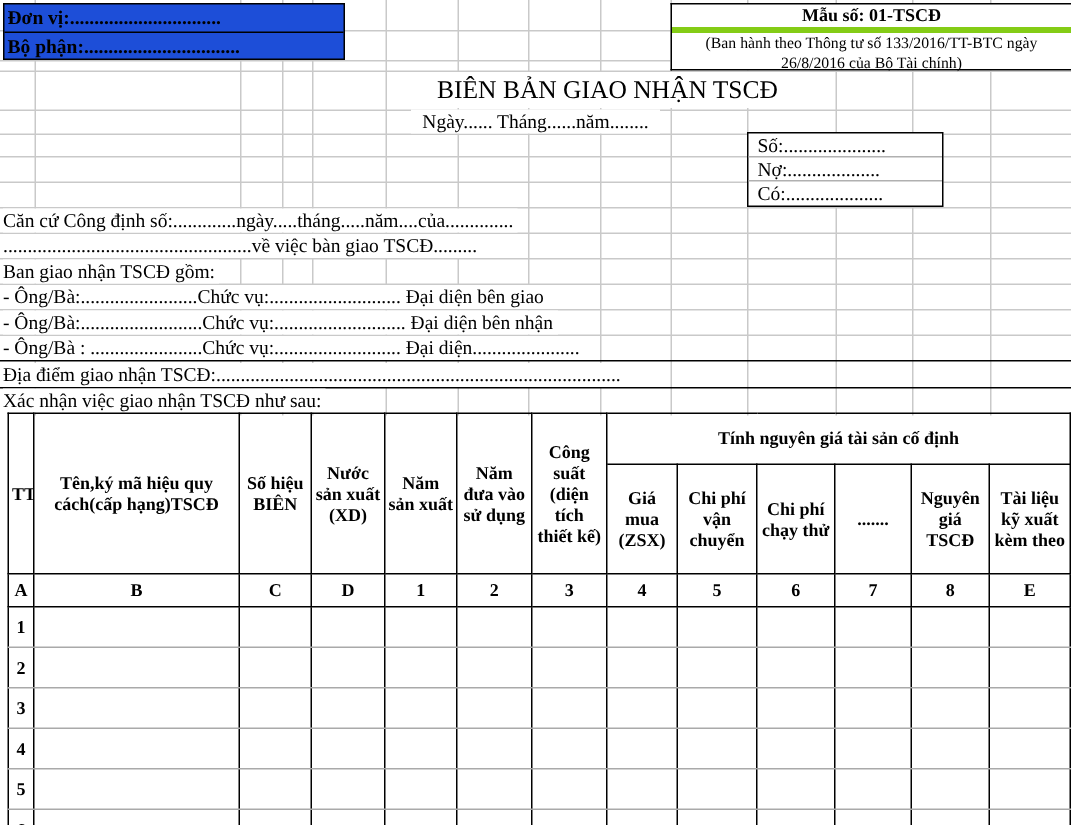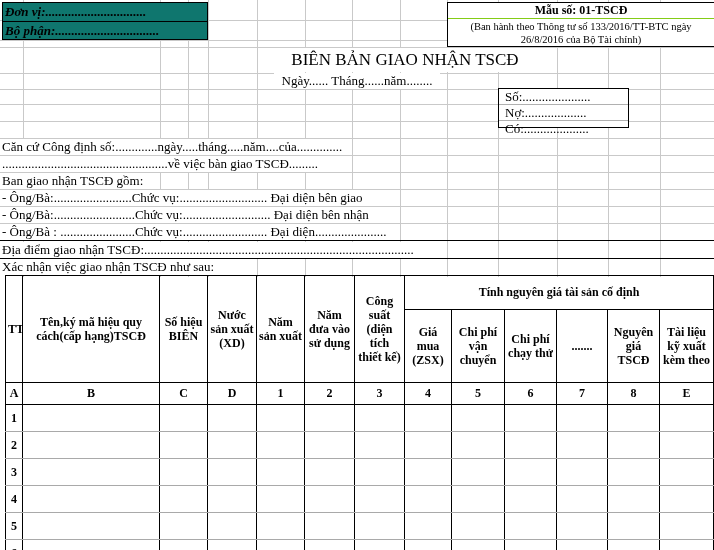--- a/index.html
+++ b/index.html
@@ -12,37 +12,37 @@
   .hgrid{position:absolute;left:0;width:714px;height:1px;background:#c9c9c9;}
   .hline{position:absolute;left:0;width:714px;height:1px;background:#000;}
   .txtline{
     position:absolute;left:2px;height:16px;line-height:16px;
     font-size:13px;background:#fff;display:inline-block;
     white-space:nowrap;padding-right:3px;
   }
   .centerline{position:absolute;left:0;width:714px;text-align:center;}
   .centerline span{background:#fff;display:inline-block;padding:0 8px;}
   #unit-box{
-    position:absolute;left:2px;top:2px;width:206px;height:38px;
-    border:1px solid #000;background:#0f766e;box-sizing:border-box;font-style:italic;
+    position:absolute;left:2px;top:2px;width:228px;height:38px;
+    border:1px solid #000;background:#1d4ed8;box-sizing:border-box;
   }
   #unit-box .row{height:18px;line-height:18px;font-weight:bold;font-size:13px;
     padding-left:2px;white-space:nowrap;overflow:hidden;}
   #unit-box .row.first{border-bottom:1px solid #000;}
   #form-box{
     position:absolute;left:447px;top:2px;width:267px;height:45px;
     border:1px solid #000;border-right:none;background:#fff;box-sizing:border-box;
   }
   #form-box .no{height:15px;line-height:15px;text-align:center;font-weight:bold;
-    font-size:12px;border-bottom:1px solid #84cc16;}
+    font-size:12px;border-bottom:4px solid #84cc16;}
   #form-box .note{font-size:10.5px;line-height:13px;text-align:center;padding-top:1px;}
   #title{top:48px;height:24px;font-size:17px;font-weight:normal;line-height:24px;padding-left:48px;}
   #dateline{top:73px;height:16px;font-size:13px;line-height:16px;}
   #ref-box{
-    position:absolute;left:498px;top:88px;width:131px;height:40px;
+    position:absolute;left:498px;top:88px;width:131px;height:50px;
     border:1px solid #000;background:#fff;box-sizing:border-box;
   }
   #ref-box .row{height:15px;line-height:15px;font-size:13px;padding-left:6px;
     border-bottom:1px solid #b0b0b0;white-space:nowrap;overflow:hidden;}
   #ref-box .row:last-child{border-bottom:none;}
   #asset-table{
     position:absolute;left:5px;top:275px;width:709px;
     border-collapse:collapse;table-layout:fixed;
   }
   #asset-table th,#asset-table td{

